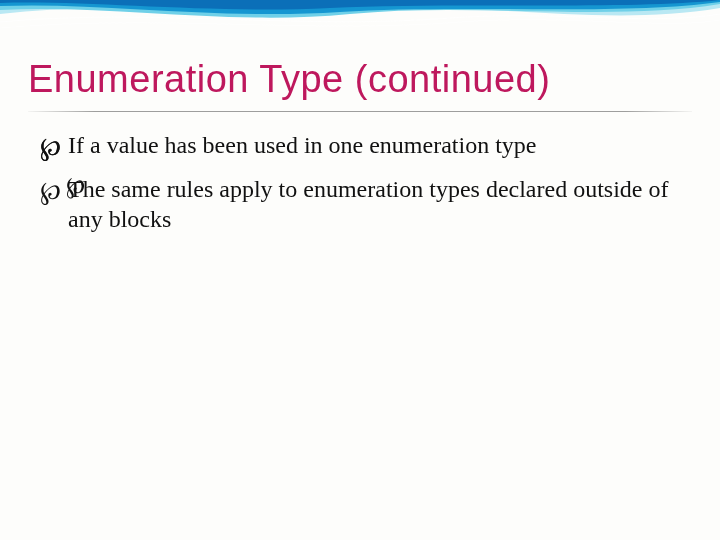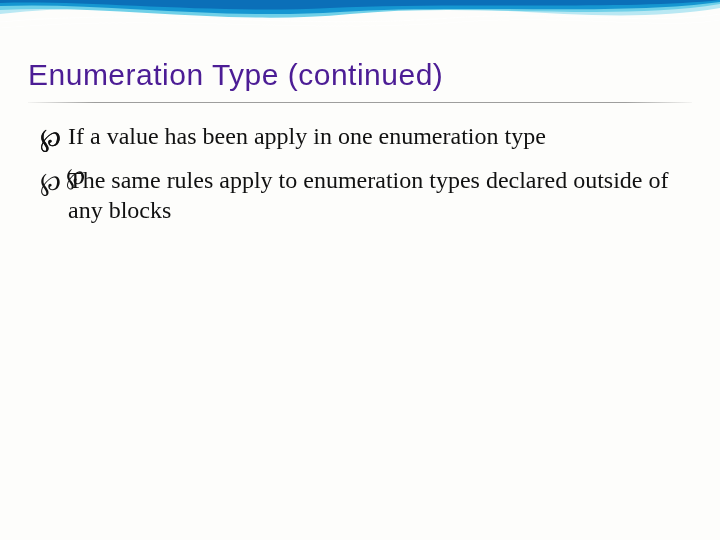--- a/index.html
+++ b/index.html
@@ -19,22 +19,22 @@
     height: 70px;
     overflow: hidden;
   }
   .wave-decoration svg {
     width: 100%;
     height: 100%;
   }
   .slide-title {
     font-family: 'Calibri Light', 'Segoe UI Light', 'Trebuchet MS', sans-serif;
     font-weight: 300;
-    font-size: 30px;
-    color: #4c1d95;
+    font-size: 38px;
+    color: #be185d;
     padding: 58px 36px 10px 28px;
     letter-spacing: 0.5px;
   }
   .divider {
     height: 1px;
     background: linear-gradient(to right, rgba(80,80,80,0.05) 0%, rgba(80,80,80,0.55) 10%, rgba(80,80,80,0.55) 90%, rgba(80,80,80,0.05) 100%);
     margin: 0 28px 18px 28px;
   }
   .content {
     padding: 0 40px 0 40px;
@@ -80,21 +80,21 @@
 
 <h1 class="slide-title">Enumeration Type (continued)</h1>
 <div class="divider"></div>
 
 <div class="content">
   <div class="bullet-l1">
     <span class="bullet-glyph">℘</span>
   </div>
   <div class="bullet-l1">
     <span class="bullet-glyph">℘</span>
-    <span>If a value has been apply in one enumeration type</span>
+    <span>If a value has been used in one enumeration type</span>
   </div>
   <div class="bullet-l2">
     <span class="bullet-glyph">℘</span>
   </div>
   <div class="bullet-l1">
     <span class="bullet-glyph">℘</span>
     <span>The same rules apply to enumeration types declared outside of any blocks</span>
   </div>
 </div>
 

